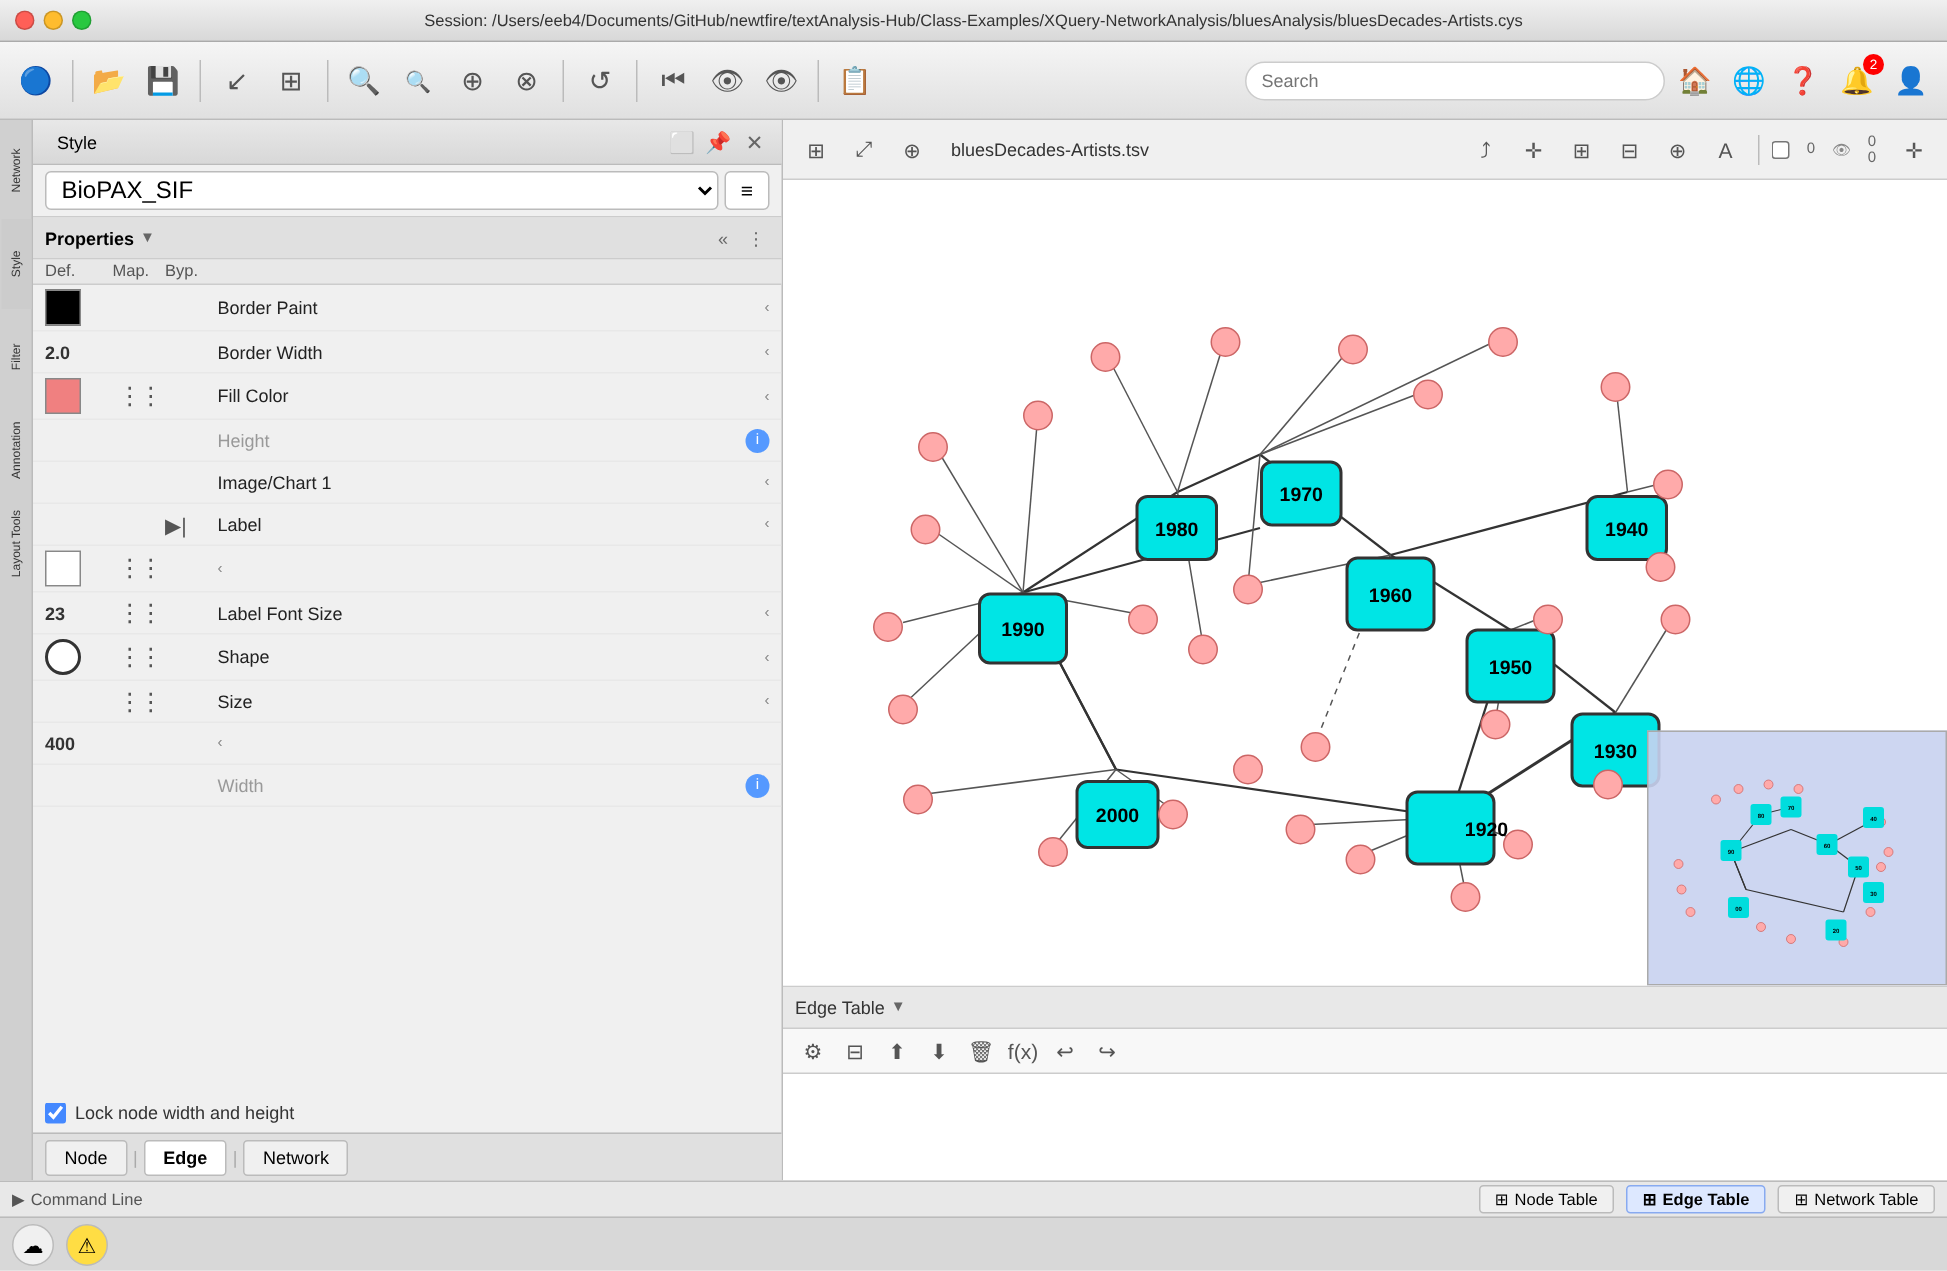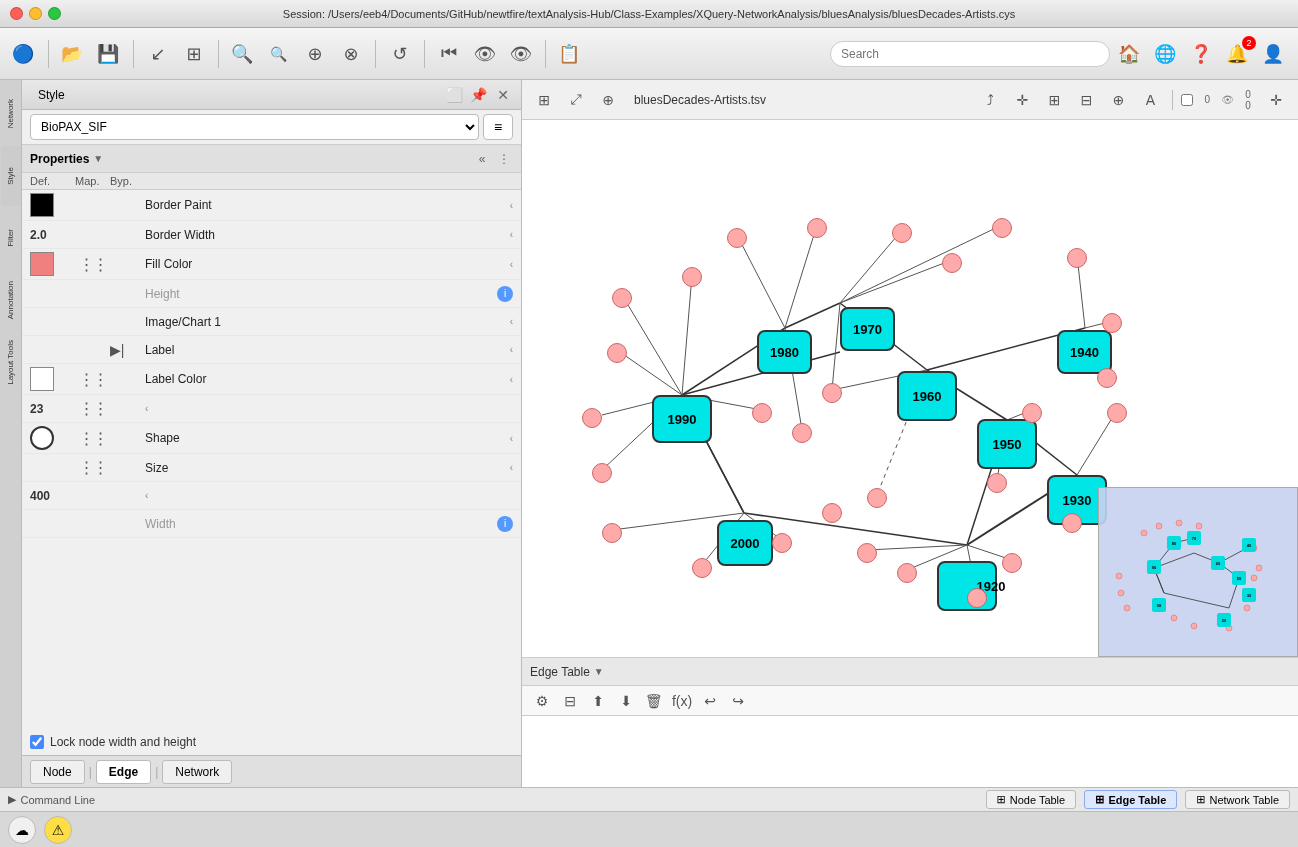--- a/index.html
+++ b/index.html
@@ -33,21 +33,21 @@
     .side-icon-label { font-size: 8px; writing-mode: vertical-rl; transform: rotate(180deg); color: #333; }
 
     
     .style-panel { width: 500px; background: #f0f0f0; border-right: 1px solid #bbb; display: flex; flex-direction: column; }
     .style-panel-header { height: 30px; background: linear-gradient(to bottom, #e8e8e8, #d8d8d8); border-bottom: 1px solid #bbb; display: flex; align-items: center; padding: 0 8px; gap: 4px; }
     .style-header-btn { padding: 2px 8px; font-size: 12px; cursor: pointer; }
     .style-header-icons { margin-left: auto; display: flex; gap: 4px; }
     .style-header-icon { width: 20px; height: 20px; display: flex; align-items: center; justify-content: center; cursor: pointer; font-size: 14px; color: #666; }
 
     .style-dropdown-row { display: flex; align-items: center; padding: 4px 8px; gap: 4px; border-bottom: 1px solid #ccc; }
-    .style-dropdown { flex: 1; height: 26px; border: 1px solid #bbb; border-radius: 4px; background: white; padding: 0 6px; font-size: 12px; }
+    .style-dropdown { flex: 1; height: 26px; border: 1px solid #bbb; border-radius: 4px; background: white; padding: 0 6px; font-size: 16px; }
     .style-menu-btn { width: 30px; height: 26px; border: 1px solid #bbb; border-radius: 4px; background: white; cursor: pointer; display: flex; align-items: center; justify-content: center; font-size: 14px; }
 
     
     .properties-header { height: 28px; background: #e0e0e0; border-bottom: 1px solid #ccc; display: flex; align-items: center; padding: 0 8px; gap: 4px; }
     .properties-title { font-size: 12px; font-weight: bold; cursor: pointer; }
     .properties-icons { margin-left: auto; display: flex; gap: 4px; }
     .prop-icon { width: 18px; height: 18px; display: flex; align-items: center; justify-content: center; cursor: pointer; font-size: 12px; color: #666; }
 
     .props-col-headers { display: flex; align-items: center; padding: 2px 8px; border-bottom: 1px solid #ccc; background: #e8e8e8; }
     .col-def { width: 45px; font-size: 11px; color: #555; }
@@ -288,32 +288,32 @@
       </div>
 
       <div class="property-row">
         <div class="prop-def-cell">
             <div class="prop-swatch-white"></div>
           </div>
         <div class="prop-map-cell">
             <span class="prop-dots">⋮⋮</span>
           </div>
         <div class="prop-byp-cell"></div>
-        <div class="prop-name">Label Color</div>
         <span class="prop-arrow">‹</span>
       </div>
 
       <div class="property-row">
         <div class="prop-def-cell">
             <span class="prop-text-val">23</span>
           </div>
         <div class="prop-map-cell">
             <span class="prop-dots">⋮⋮</span>
           </div>
         <div class="prop-byp-cell"></div>
+        <div class="prop-name">Label Font Size</div>
         <span class="prop-arrow">‹</span>
       </div>
 
       <div class="property-row">
         <div class="prop-def-cell">
             <div class="prop-circle"></div>
           </div>
         <div class="prop-map-cell">
             <span class="prop-dots">⋮⋮</span>
           </div>
@@ -441,21 +441,21 @@
         <line x1="485" y1="300" x2="475" y2="360" stroke="#555" stroke-width="1"></line>
       </svg>
 
       <div class="graph-node-square" style="left:130px;top:248px;width:60px;height:48px;">1990</div>
       <div class="graph-node-square" style="left:235px;top:183px;width:55px;height:44px;">1980</div>
       <div class="graph-node-square" style="left:318px;top:160px;width:55px;height:44px;">1970</div>
       <div class="graph-node-square" style="left:375px;top:224px;width:60px;height:50px;">1960</div>
       <div class="graph-node-square" style="left:455px;top:272px;width:60px;height:50px;">1950</div>
       <div class="graph-node-square" style="left:535px;top:183px;width:55px;height:44px;">1940</div>
       <div class="graph-node-square" style="left:525px;top:328px;width:60px;height:50px;">1930</div>
-      <div class="graph-node-square" style="left:415px;top:414px;width:60px;height:50px;padding-left:48px;">1920</div>
+      <div class="graph-node-square" style="left:415px;top:380px;width:60px;height:50px;padding-left:48px;">1920</div>
       <div class="graph-node-square" style="left:195px;top:373px;width:56px;height:46px;">2000</div>
 
       <div class="graph-node-circle" style="left:160px;top:147px;"></div>
       <div class="graph-node-circle" style="left:205px;top:108px;"></div>
       <div class="graph-node-circle" style="left:285px;top:98px;"></div>
       <div class="graph-node-circle" style="left:370px;top:103px;"></div>
       <div class="graph-node-circle" style="left:420px;top:133px;"></div>
       <div class="graph-node-circle" style="left:470px;top:98px;"></div>
       <div class="graph-node-circle" style="left:545px;top:128px;"></div>
       <div class="graph-node-circle" style="left:580px;top:193px;"></div>

